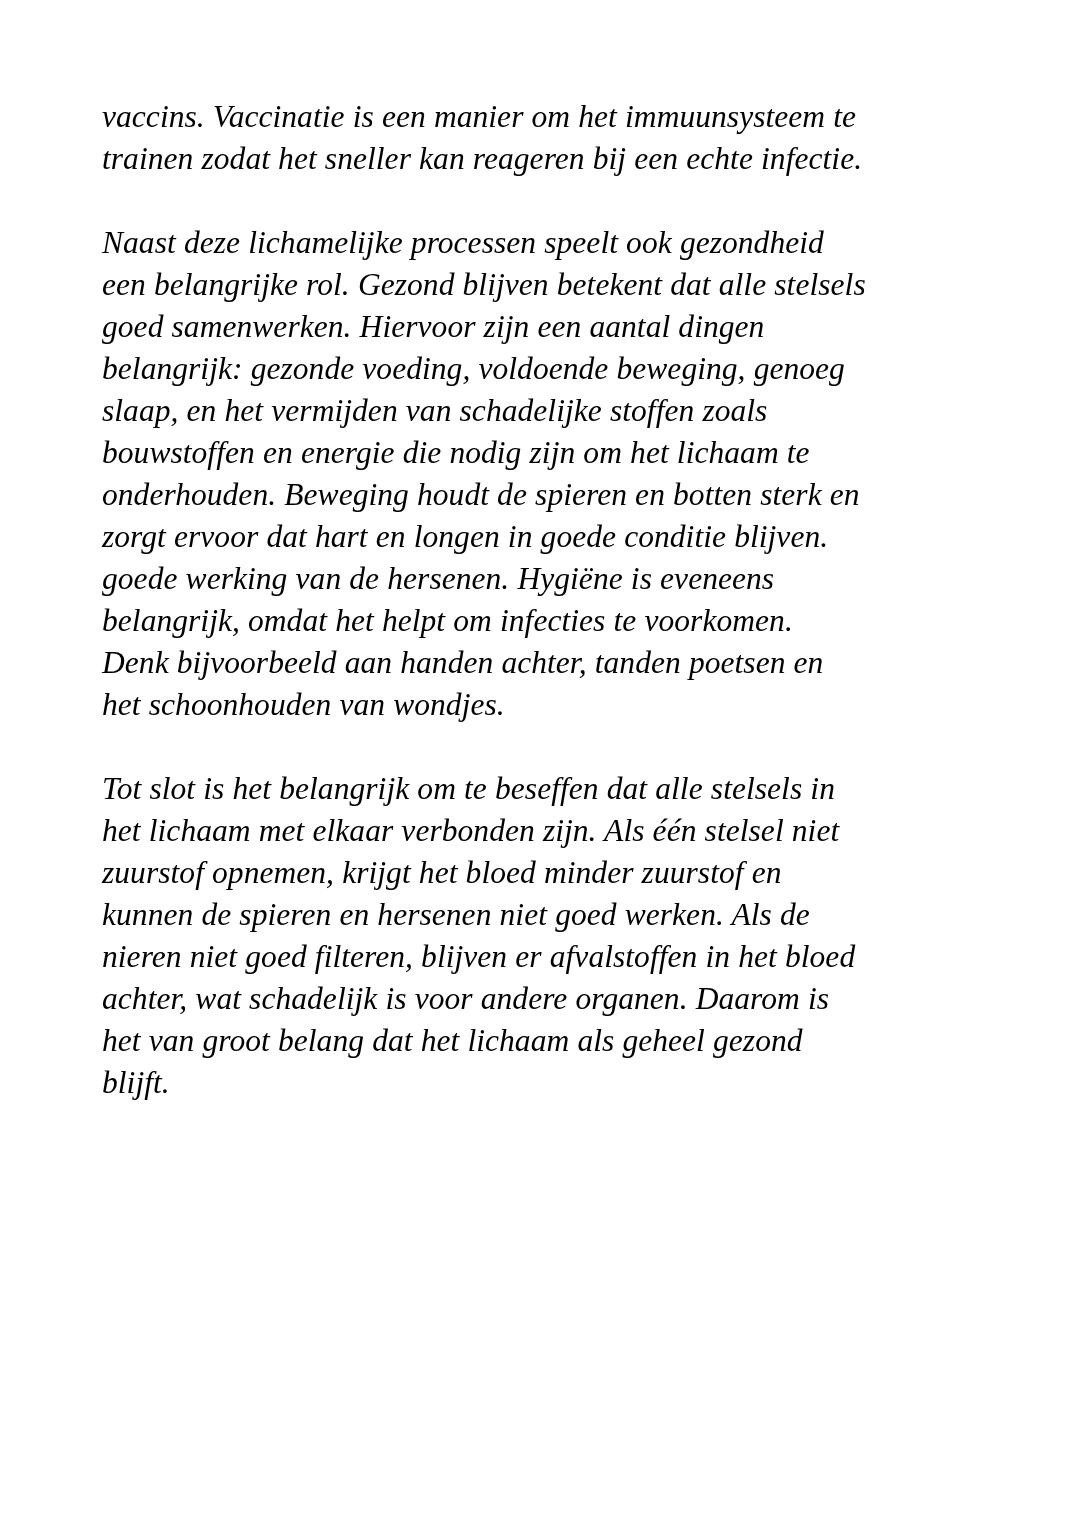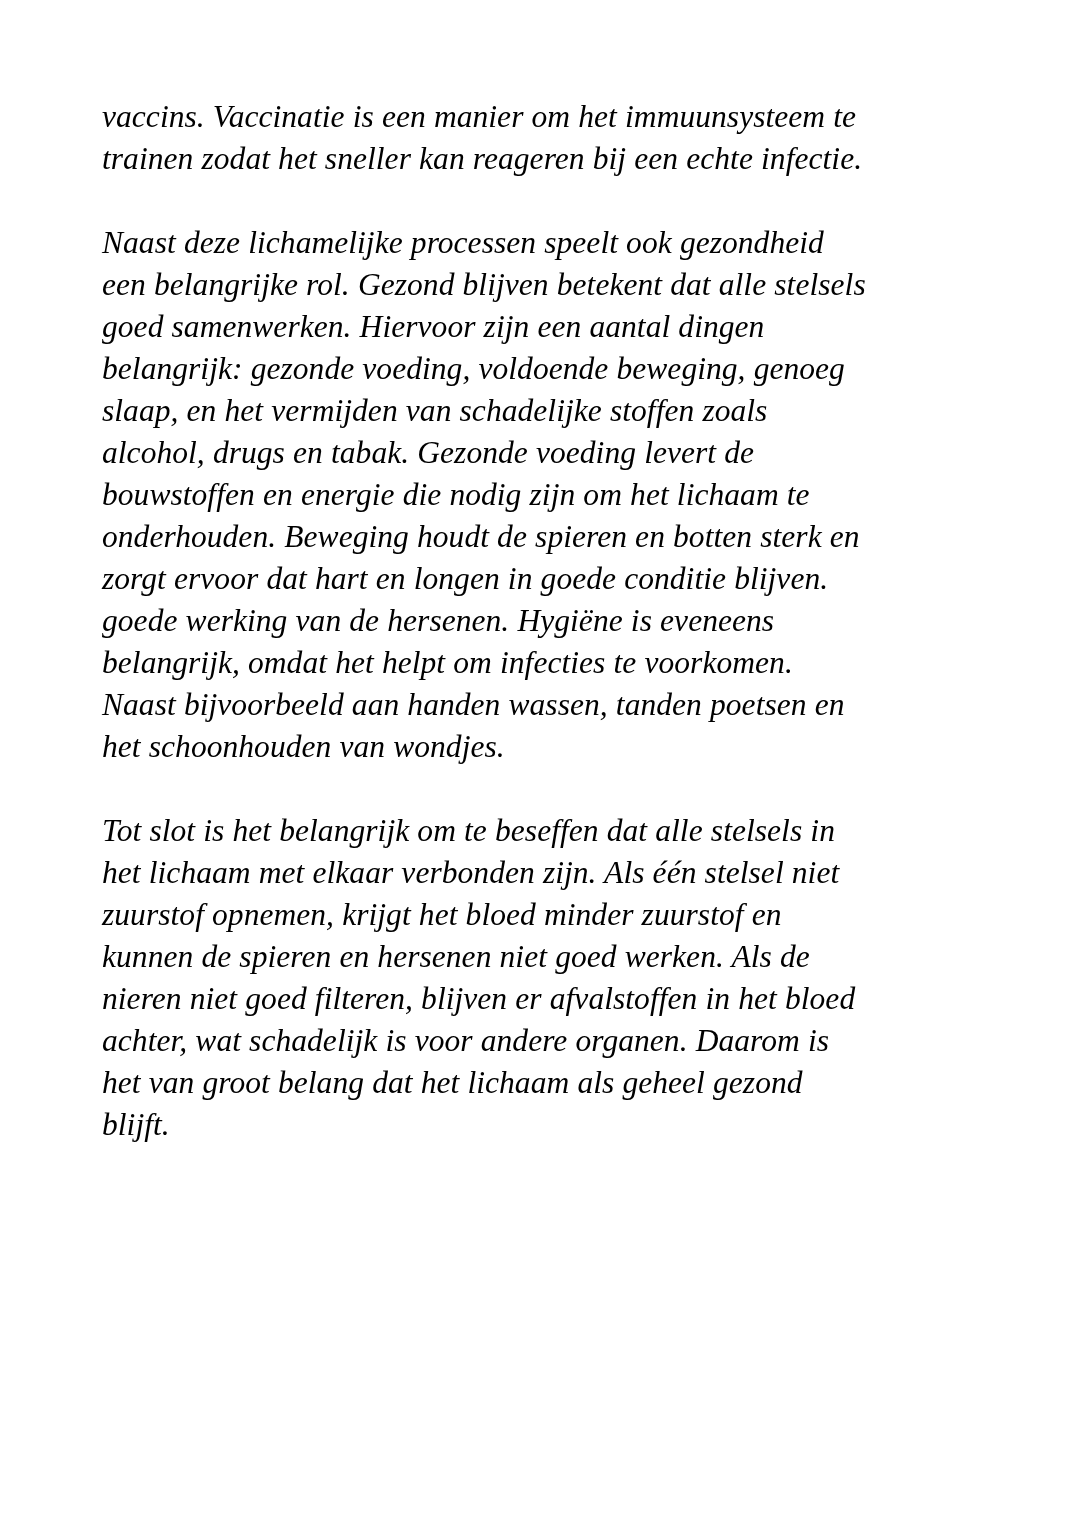--- a/index.html
+++ b/index.html
@@ -56,27 +56,26 @@
       <span class="line">vaccins. Vaccinatie is een manier om het immuunsysteem te</span>
       <span class="line">trainen zodat het sneller kan reageren bij een echte infectie.</span>
     </p>
 
     <p class="para">
       <span class="line">Naast deze lichamelijke processen speelt ook gezondheid</span>
       <span class="line">een belangrijke rol. Gezond blijven betekent dat alle stelsels</span>
       <span class="line">goed samenwerken. Hiervoor zijn een aantal dingen</span>
       <span class="line">belangrijk: gezonde voeding, voldoende beweging, genoeg</span>
       <span class="line">slaap, en het vermijden van schadelijke stoffen zoals</span>
-      <span class="line">alcohol, drugs en tabak. Gezonde voeding levert de</span>
       <span class="line">bouwstoffen en energie die nodig zijn om het lichaam te</span>
       <span class="line">onderhouden. Beweging houdt de spieren en botten sterk en</span>
       <span class="line">zorgt ervoor dat hart en longen in goede conditie blijven.</span>
       <span class="line">goede werking van de hersenen. Hygiëne is eveneens</span>
       <span class="line">belangrijk, omdat het helpt om infecties te voorkomen.</span>
-      <span class="line">Naast bijvoorbeeld aan handen wassen, tanden poetsen en</span>
+      <span class="line">Denk bijvoorbeeld aan handen achter, tanden poetsen en</span>
       <span class="line">het schoonhouden van wondjes.</span>
     </p>
 
     <p class="para">
       <span class="line">Tot slot is het belangrijk om te beseffen dat alle stelsels in</span>
       <span class="line">het lichaam met elkaar verbonden zijn. Als één stelsel niet</span>
       <span class="line">zuurstof opnemen, krijgt het bloed minder zuurstof en</span>
       <span class="line">kunnen de spieren en hersenen niet goed werken. Als de</span>
       <span class="line">nieren niet goed filteren, blijven er afvalstoffen in het bloed</span>
       <span class="line">achter, wat schadelijk is voor andere organen. Daarom is</span>

